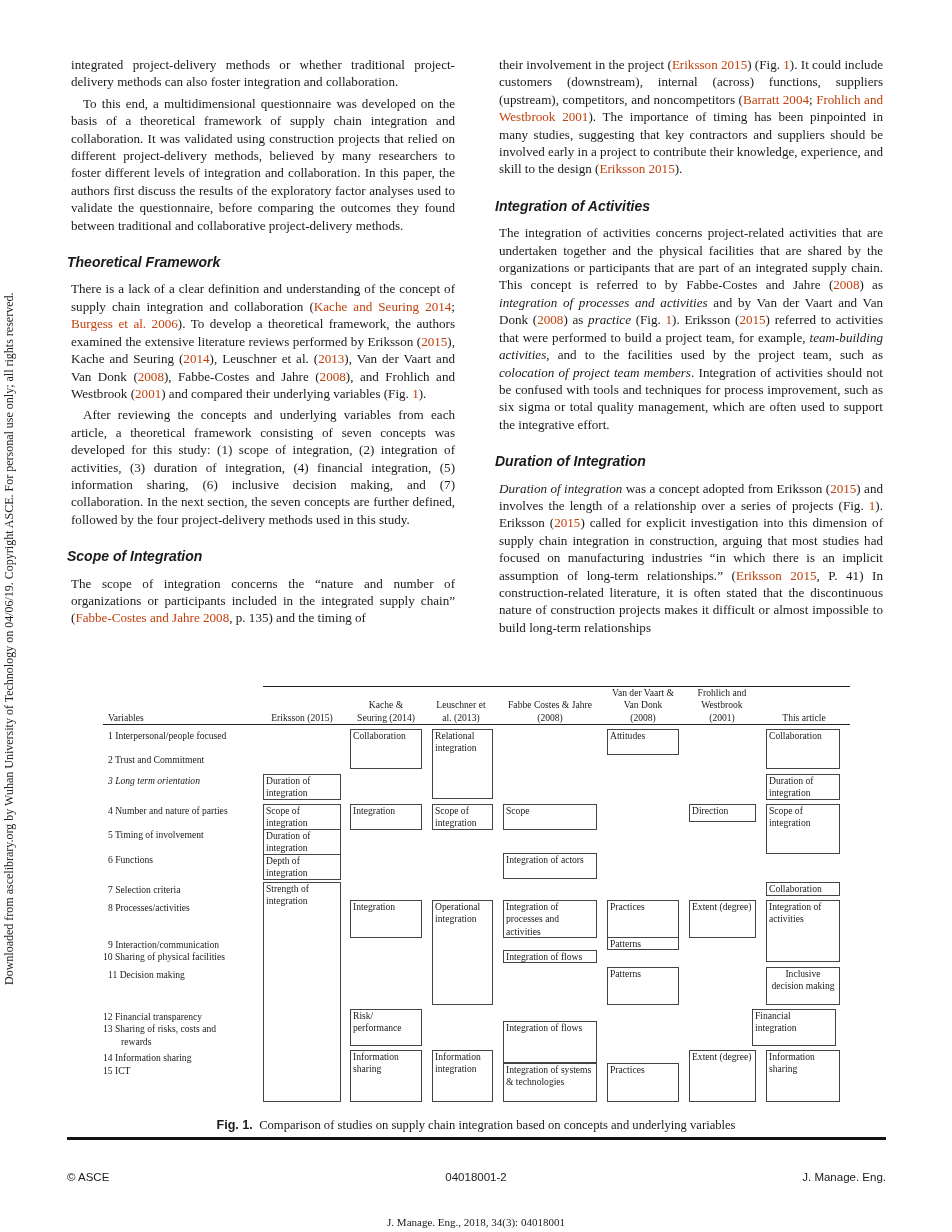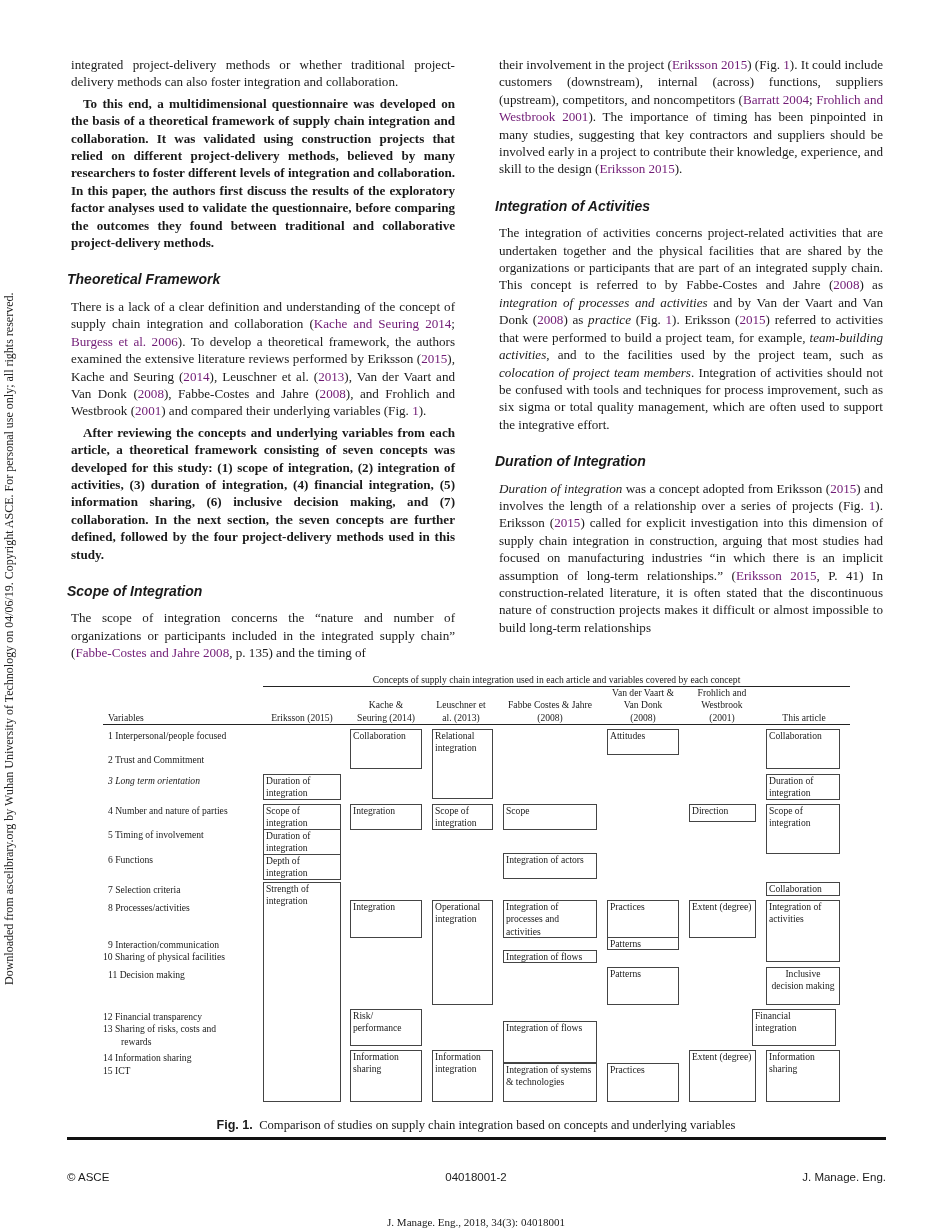--- a/index.html
+++ b/index.html
@@ -1,23 +1,23 @@
 <!DOCTYPE html>
 <html><head>
 <meta charset="utf-8">
 <style>
   html, body { margin: 0; padding: 0; background: #ffffff; }
   body { width: 952px; height: 1232px; position: relative; overflow: hidden; font-family: "Liberation Serif", serif; color: #1a1a1a; }
   .col { position: absolute; top: 52px; width: 392px; font-size: 13.1px; line-height: 17.4px; text-align: justify; }
   .col p { margin: 4px; }
-  .col p.indent { text-indent: 12px; font-weight: bold; }
+  .col p.indent { text-indent: 12px; }
   .col-left { left: 67px; }
   .col-right { left: 495px; }
   .heading { font-family: "Liberation Sans", sans-serif; font-weight: bold; font-style: italic; font-size: 14px; margin: 20px 0 9px 0; text-align: left; }
-  .link { color: #701a75; }
+  .link { color: #c2410c; }
   .it { font-style: italic; }
   .sidebar { position: absolute; left: 2px; top: 985px; width: 780px; transform-origin: 0 0; transform: rotate(-90deg); font-size: 12px; white-space: nowrap; color: #222; }
   .fig { position: absolute; left: 100px; top: 672px; width: 760px; height: 440px; font-size: 9.6px; line-height: 12.4px; }
   .fig .topline { position: absolute; left: 163px; top: 14px; width: 587px; border-top: 1px solid #222; }
   .fig .concepts { position: absolute; left: 163px; top: 2px; width: 587px; text-align: center; }
   .fig .headline { position: absolute; left: 3px; top: 52px; width: 747px; border-top: 1.5px solid #222; }
   .fig .colhead { position: absolute; text-align: center; bottom: 0; }
   .fig .hdr { position: absolute; top: 16px; height: 36px; }
   .var { position: absolute; left: 8px; white-space: nowrap; }
   .box { position: absolute; border: 1.5px solid #444; box-sizing: border-box; padding: 0 2px; background: #fff; }
@@ -44,21 +44,20 @@
 
 <div class="col col-right">
   <p><span>their involvement in the project (</span><a class="link">Eriksson 2015</a><span>) (Fig. </span><a class="link">1</a><span>). It could include customers (downstream), internal (across) functions, suppliers (upstream), competitors, and noncompetitors (</span><a class="link">Barratt 2004</a><span>; </span><a class="link">Frohlich and Westbrook 2001</a><span>). The importance of timing has been pinpointed in many studies, suggesting that key contractors and suppliers should be involved early in a project to contribute their knowledge, experience, and skill to the design (</span><a class="link">Eriksson 2015</a><span>).</span></p>
   <div class="heading">Integration of Activities</div>
   <p><span>The integration of activities concerns project-related activities that are undertaken together and the physical facilities that are shared by the organizations or participants that are part of an integrated supply chain. This concept is referred to by Fabbe-Costes and Jahre (</span><a class="link">2008</a><span>) as </span><span class="it">integration of processes and activities</span><span> and by Van der Vaart and Van Donk (</span><a class="link">2008</a><span>) as </span><span class="it">practice</span><span> (Fig. </span><a class="link">1</a><span>). Eriksson (</span><a class="link">2015</a><span>) referred to activities that were performed to build a project team, for example, </span><span class="it">team-building activities</span><span>, and to the facilities used by the project team, such as </span><span class="it">colocation of project team members</span><span>. Integration of activities should not be confused with tools and techniques for process improvement, such as six sigma or total quality management, which are often used to support the integrative effort.</span></p>
   <div class="heading">Duration of Integration</div>
   <p><span class="it">Duration of integration</span><span> was a concept adopted from Eriksson (</span><a class="link">2015</a><span>) and involves the length of a relationship over a series of projects (Fig. </span><a class="link">1</a><span>). Eriksson (</span><a class="link">2015</a><span>) called for explicit investigation into this dimension of supply chain integration in construction, arguing that most studies had focused on manufacturing industries “in which there is an implicit assumption of long-term relationships.” (</span><a class="link">Eriksson 2015</a><span>, P. 41) In construction-related literature, it is often stated that the discontinuous nature of construction projects makes it difficult or almost impossible to build long-term relationships</span></p>
 </div>
 
 <div class="fig">
-  <div class="concepts">Concepts of supply chain integration used in each article and variables covered by each concept</div>
   <div class="topline"></div>
 
   <div class="hdr" style="left:8px;width:100px;">
       <div class="colhead" style="left:0;text-align:left;">Variables</div>
     </div>
   <div class="hdr" style="left:163px;width:78px;">
       <div class="colhead" style="left:0;right:0;">
         <div></div>
         <div></div>
         <div>Eriksson (2015)</div>

